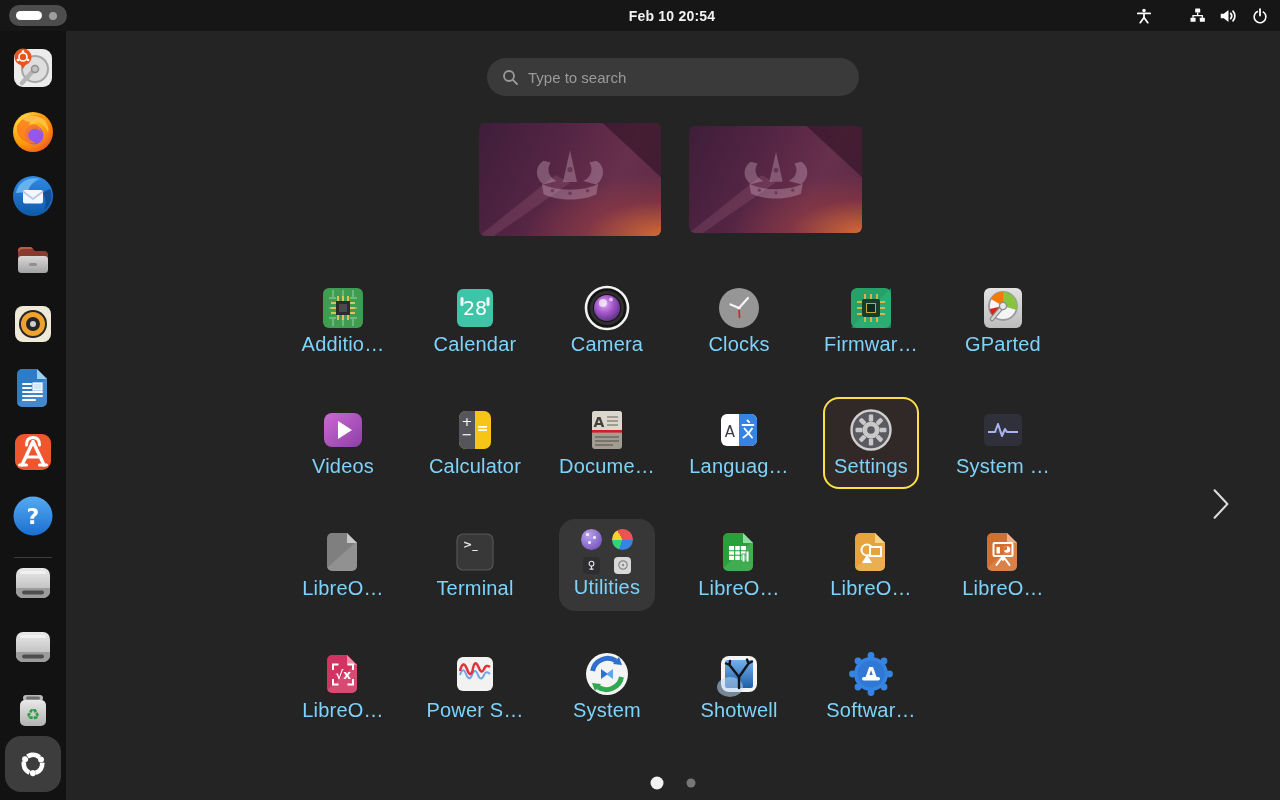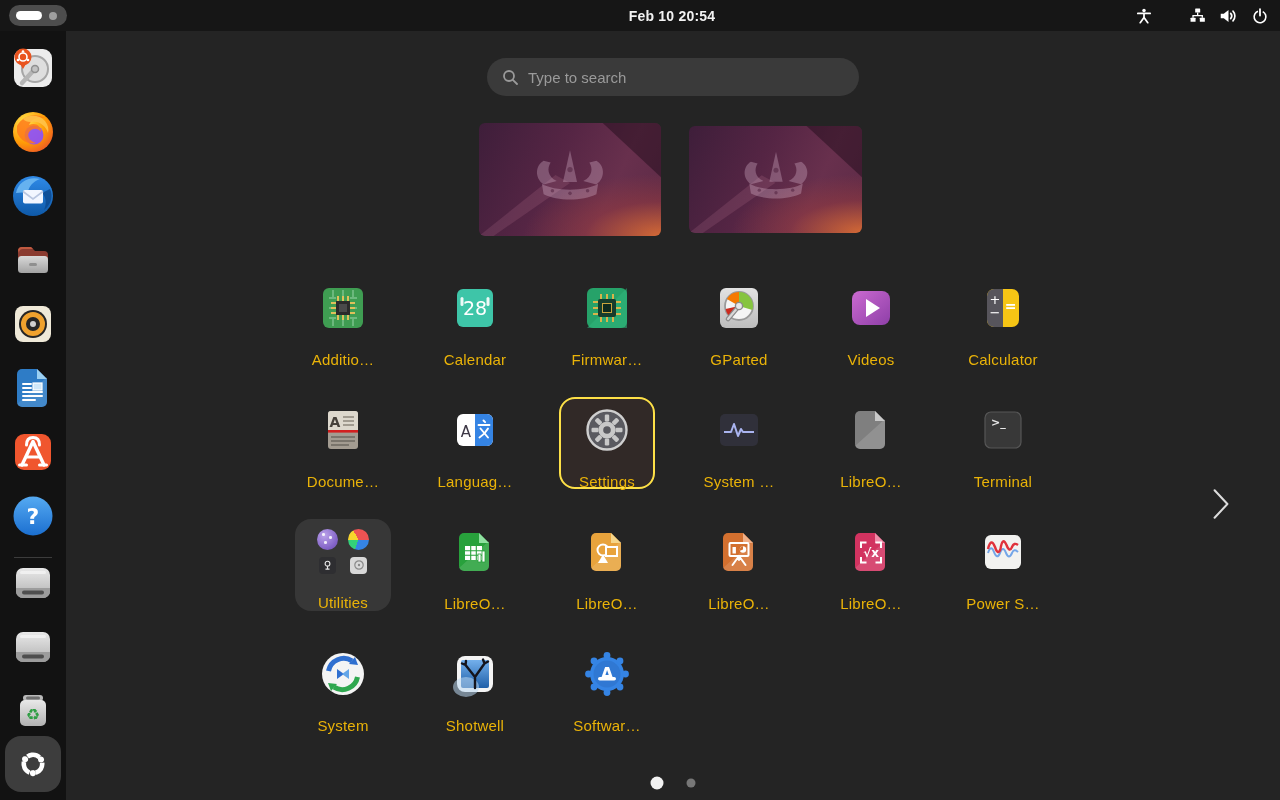--- a/index.html
+++ b/index.html
@@ -50,21 +50,21 @@
 
   
   .app-grid { position:absolute; left:277px; top:275px; display:grid;
     grid-template-columns:repeat(6,132px); grid-auto-rows:122px; }
   .cell { display:flex; justify-content:center; align-items:flex-start; cursor:pointer; }
   .tile { width:96px; height:92px; border-radius:16px; display:flex; flex-direction:column; align-items:center; }
   .tile .icon48 { width:48px; height:48px; margin-top:9px; flex:none; }
   .tile.selected { border:2px solid #fde047; background:rgba(233,120,80,.07); }
   .tile.selected .icon48 { margin-top:7px; }
   .tile.folder { background:#373737; }
-  .app-label { margin-top:19px; font-size:15px; color:#eab308; letter-spacing:.2px; white-space:nowrap; }
+  .app-label { margin-top:1px; font-size:20px; color:#7dd3fc; letter-spacing:.2px; white-space:nowrap; }
   .mini-grid { margin-top:9px; height:47px; display:grid; grid-template-columns:22px 22px; gap:4px 9px;
     align-items:center; justify-items:center; }
   .mini-orb { width:21px; height:21px; border-radius:50%;
     background:radial-gradient(circle at 35% 30%, #bba2ea, #8465c8 65%, #6a4aab); position:relative; }
   .mini-orb i { position:absolute; width:2.5px; height:2.5px; border-radius:50%; background:#fff; opacity:.85; }
   .mini-pie { width:21px; height:21px; border-radius:50%;
     background:conic-gradient(#ed5353 0 95deg, #3584e4 95deg 200deg, #33d17a 200deg 270deg, #f6d32d 270deg 330deg, #ed5353 330deg 360deg); }
   .mini-sq { width:17px; height:17px; border-radius:4px; display:flex; align-items:center; justify-content:center; }
   .mini-scope { background:#2e2e31; }
   .mini-disk { background:#d8d8d8; }
@@ -338,21 +338,45 @@
     <svg class="icon48" viewBox="0 0 48 48">
       <rect x="6" y="5" width="36" height="38" rx="6" fill="#3ec5a8"></rect>
       <rect x="9.5" y="13" width="3" height="9" rx="1.5" fill="#ffffff" opacity="0.9"></rect>
       <rect x="35.5" y="13" width="3" height="9" rx="1.5" fill="#ffffff" opacity="0.9"></rect>
       <text x="24" y="31" font-size="19" fill="#ffffff" text-anchor="middle">28</text>
     </svg>
     <div class="app-label">Calendar</div>
   </div>
     </div>
 
-
+  <div class="cell">
+      <div class="tile">
+    <svg class="icon48" viewBox="0 0 48 48">
+      <circle cx="24" cy="24" r="21" fill="#141414" stroke="#f2f2f2" stroke-width="2.6"></circle>
+      <circle cx="24" cy="24" r="15.5" fill="none" stroke="#2e2e2e" stroke-width="3"></circle>
+      <circle cx="24" cy="24" r="13" fill="url(#gLens)"></circle>
+      <circle cx="20" cy="19" r="4" fill="#ffffff" opacity="0.65"></circle>
+      <circle cx="28" cy="15.5" r="2" fill="#ffffff" opacity="0.6"></circle>
+    </svg>
+    <div class="app-label">Camera</div>
+  </div>
+    </div>
+
+  <div class="cell">
+      <div class="tile">
+    <svg class="icon48" viewBox="0 0 48 48">
+      <circle cx="24" cy="24" r="20" fill="#969696"></circle>
+      <line x1="24" y1="24" x2="33" y2="14" stroke="#f5f5f5" stroke-width="2.2" stroke-linecap="round"></line>
+      <line x1="24" y1="24" x2="15.5" y2="20.5" stroke="#f5f5f5" stroke-width="2.2" stroke-linecap="round"></line>
+      <line x1="24" y1="24" x2="24.5" y2="33.5" stroke="#e01b24" stroke-width="1.6" stroke-linecap="round"></line>
+      <circle cx="24" cy="24" r="1.6" fill="#ffffff"></circle>
+    </svg>
+    <div class="app-label">Clocks</div>
+  </div>
+    </div>
 
   <div class="cell">
       <div class="tile">
     <svg class="icon48" viewBox="0 0 48 48">
       <rect x="4" y="4" width="40" height="40" rx="6" fill="#26a269"></rect>
       <path d="M44 4 V44 H4 Z" fill="#2fb57c" opacity="0.55"></path>
       <path d="M18 10 v5 M24 10 v5 M30 10 v5 M18 33 v5 M24 33 v5 M30 33 v5 M10 18 h5 M10 24 h5 M10 30 h5 M33 18 h5 M33 24 h5 M33 30 h5" stroke="#d8b44a" stroke-width="2"></path>
       <rect x="15" y="15" width="18" height="18" rx="2" fill="#173d2c"></rect>
       <rect x="19.5" y="19.5" width="9" height="9" fill="#0e2a1e" stroke="#caa53d" stroke-width="1"></rect>
     </svg>

